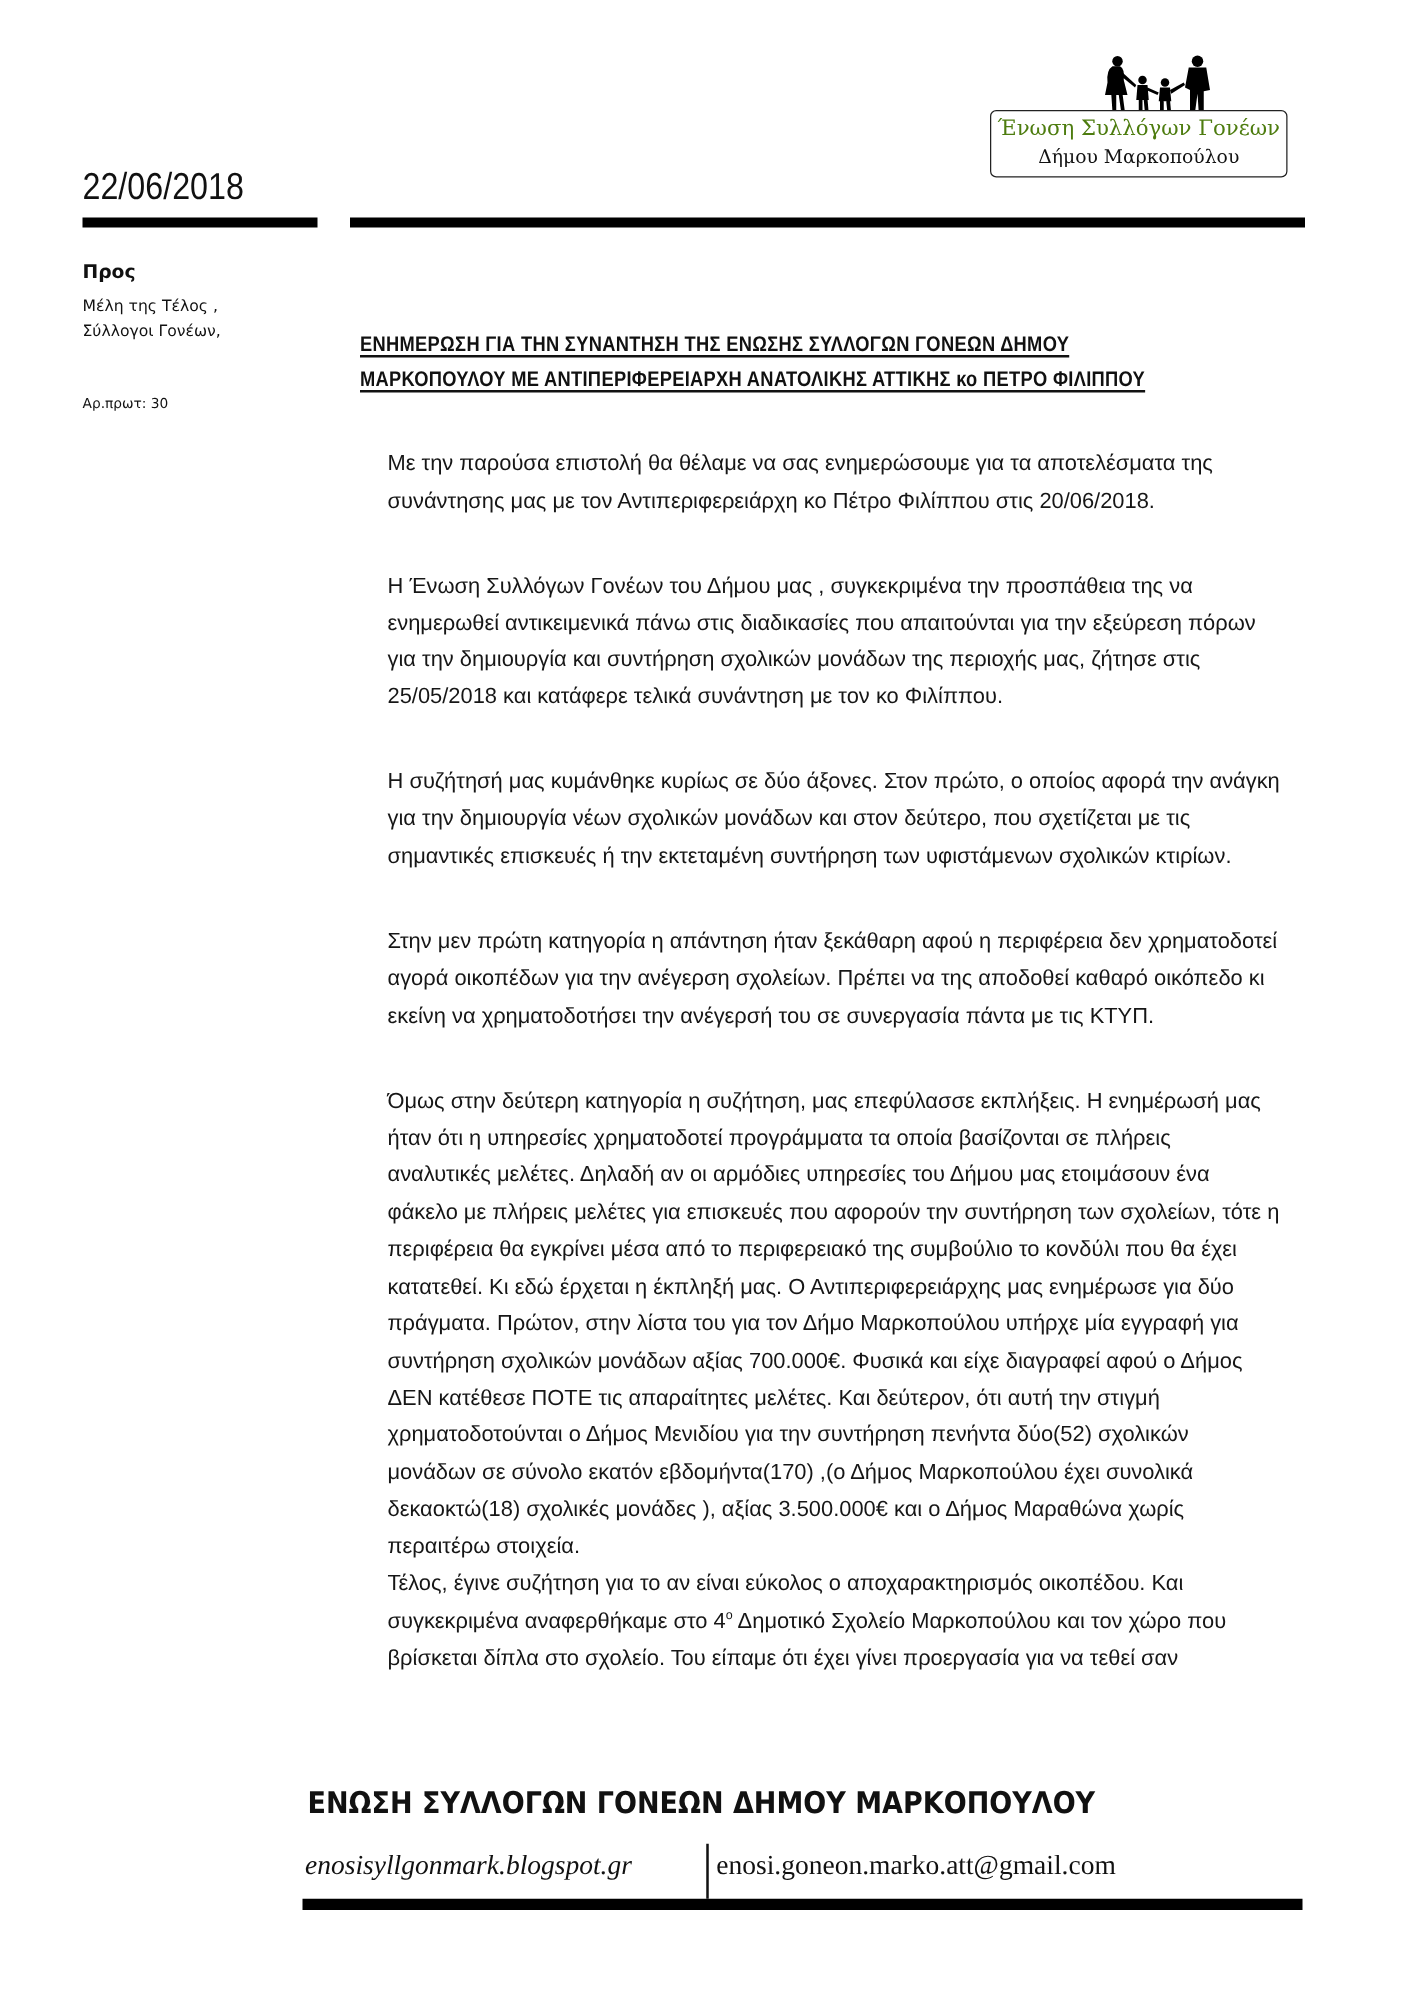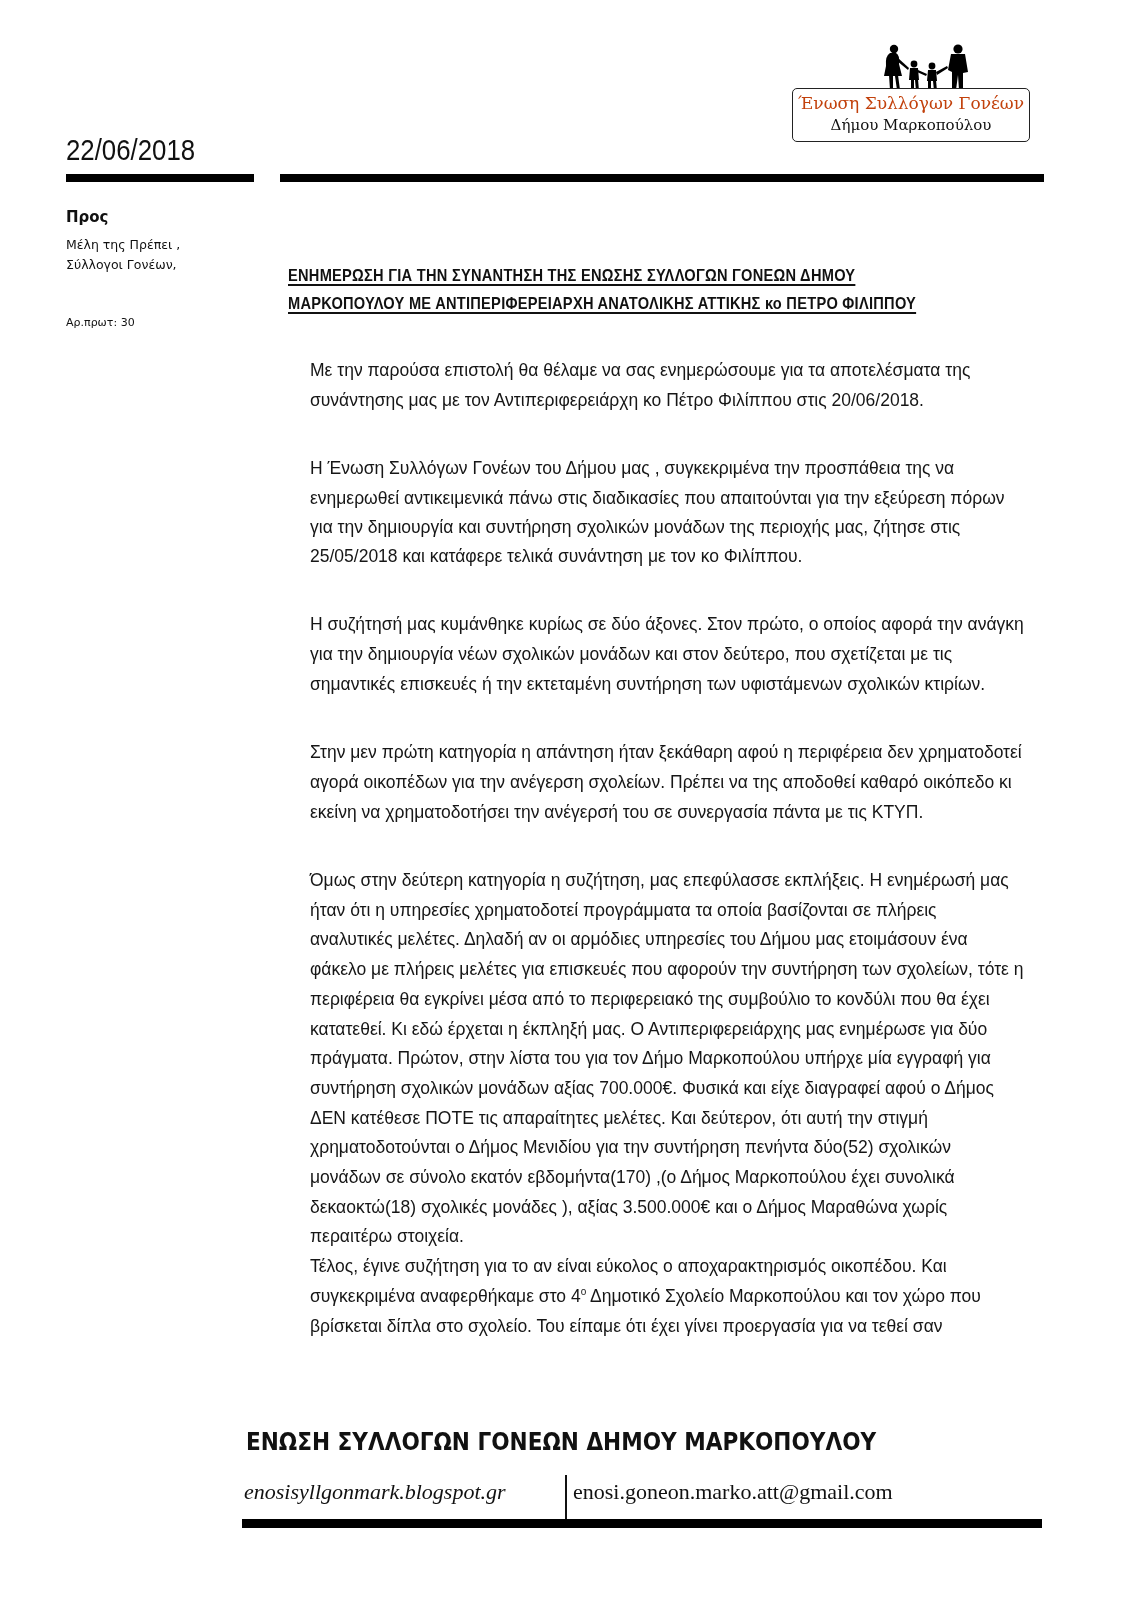--- a/index.html
+++ b/index.html
@@ -1,21 +1,21 @@
 <!DOCTYPE html>
 <html><head>
 <meta charset="utf-8">
 <style>
   html, body { margin: 0; padding: 0; background: #ffffff; }
   body { width: 1131px; height: 1600px; position: relative; overflow: hidden; color: #111; font-family: "Liberation Sans", sans-serif; }
 
   .logo { position: absolute; left: 792px; top: 44px; width: 242px; height: 98px; }
   .logo-figures { position: absolute; left: 80px; top: 0; width: 110px; height: 48px; }
   .logo-box { position: absolute; left: 0; top: 44px; width: 236px; height: 52px; border: 1.5px solid #222; border-radius: 5px; background: #fff; }
-  .logo-line1 { position: absolute; left: 0; right: 0; top: 4px; text-align: center; font-family: "DejaVu Serif", serif; font-size: 17px; color: #c2410c; white-space: nowrap; }
+  .logo-line1 { position: absolute; left: 0; right: 0; top: 4px; text-align: center; font-family: "DejaVu Serif", serif; font-size: 17px; color: #4d7c0f; white-space: nowrap; }
   .logo-line2 { position: absolute; left: 0; right: 0; top: 27px; text-align: center; font-family: "DejaVu Serif", serif; font-size: 15px; color: #111; white-space: nowrap; }
 
   .date { position: absolute; left: 66px; top: 133px; font-family: "Liberation Sans", sans-serif; font-size: 30px; transform: scaleX(0.86); transform-origin: left top; letter-spacing: 0px; }
   .rule-left { position: absolute; left: 66px; top: 174px; width: 188px; height: 8px; background: #000; }
   .rule-right { position: absolute; left: 280px; top: 174px; width: 764px; height: 8px; background: #000; }
 
   .to-label { position: absolute; left: 66px; top: 208px; font-family: "DejaVu Sans", sans-serif; font-weight: bold; font-size: 15px; }
   .recipient { position: absolute; left: 66px; font-family: "DejaVu Sans", sans-serif; font-size: 12.5px; }
   .rec1 { top: 237px; }
   .rec2 { top: 257px; }
@@ -62,21 +62,21 @@
     <div class="logo-line1">Ένωση Συλλόγων Γονέων</div>
     <div class="logo-line2">Δήμου Μαρκοπούλου</div>
   </div>
 </div>
 
 <div class="date">22/06/2018</div>
 <div class="rule-left"></div>
 <div class="rule-right"></div>
 
 <div class="to-label">Προς</div>
-<div class="recipient rec1">Μέλη της Πρέπει ,</div>
+<div class="recipient rec1">Μέλη της Τέλος ,</div>
 <div class="recipient rec2">Σύλλογοι Γονέων,</div>
 <div class="protocol">Αρ.πρωτ: 30</div>
 
 <div class="subject sub1">ΕΝΗΜΕΡΩΣΗ ΓΙΑ ΤΗΝ ΣΥΝΑΝΤΗΣΗ ΤΗΣ ΕΝΩΣΗΣ ΣΥΛΛΟΓΩΝ ΓΟΝΕΩΝ ΔΗΜΟΥ</div>
 <div class="subject sub2">ΜΑΡΚΟΠΟΥΛΟΥ ΜΕ ΑΝΤΙΠΕΡΙΦΕΡΕΙΑΡΧΗ ΑΝΑΤΟΛΙΚΗΣ ΑΤΤΙΚΗΣ κο ΠΕΤΡΟ ΦΙΛΙΠΠΟΥ</div>
 
 <div class="body-line" style="top:360px">Με την παρούσα επιστολή θα θέλαμε να σας ενημερώσουμε για τα αποτελέσματα της</div>
 <div class="body-line" style="top:390px">συνάντησης μας με τον Αντιπεριφερειάρχη κο Πέτρο Φιλίππου στις 20/06/2018.</div>
 
 <div class="body-line" style="top:458px">Η Ένωση Συλλόγων Γονέων του Δήμου μας , συγκεκριμένα την προσπάθεια της να</div>

